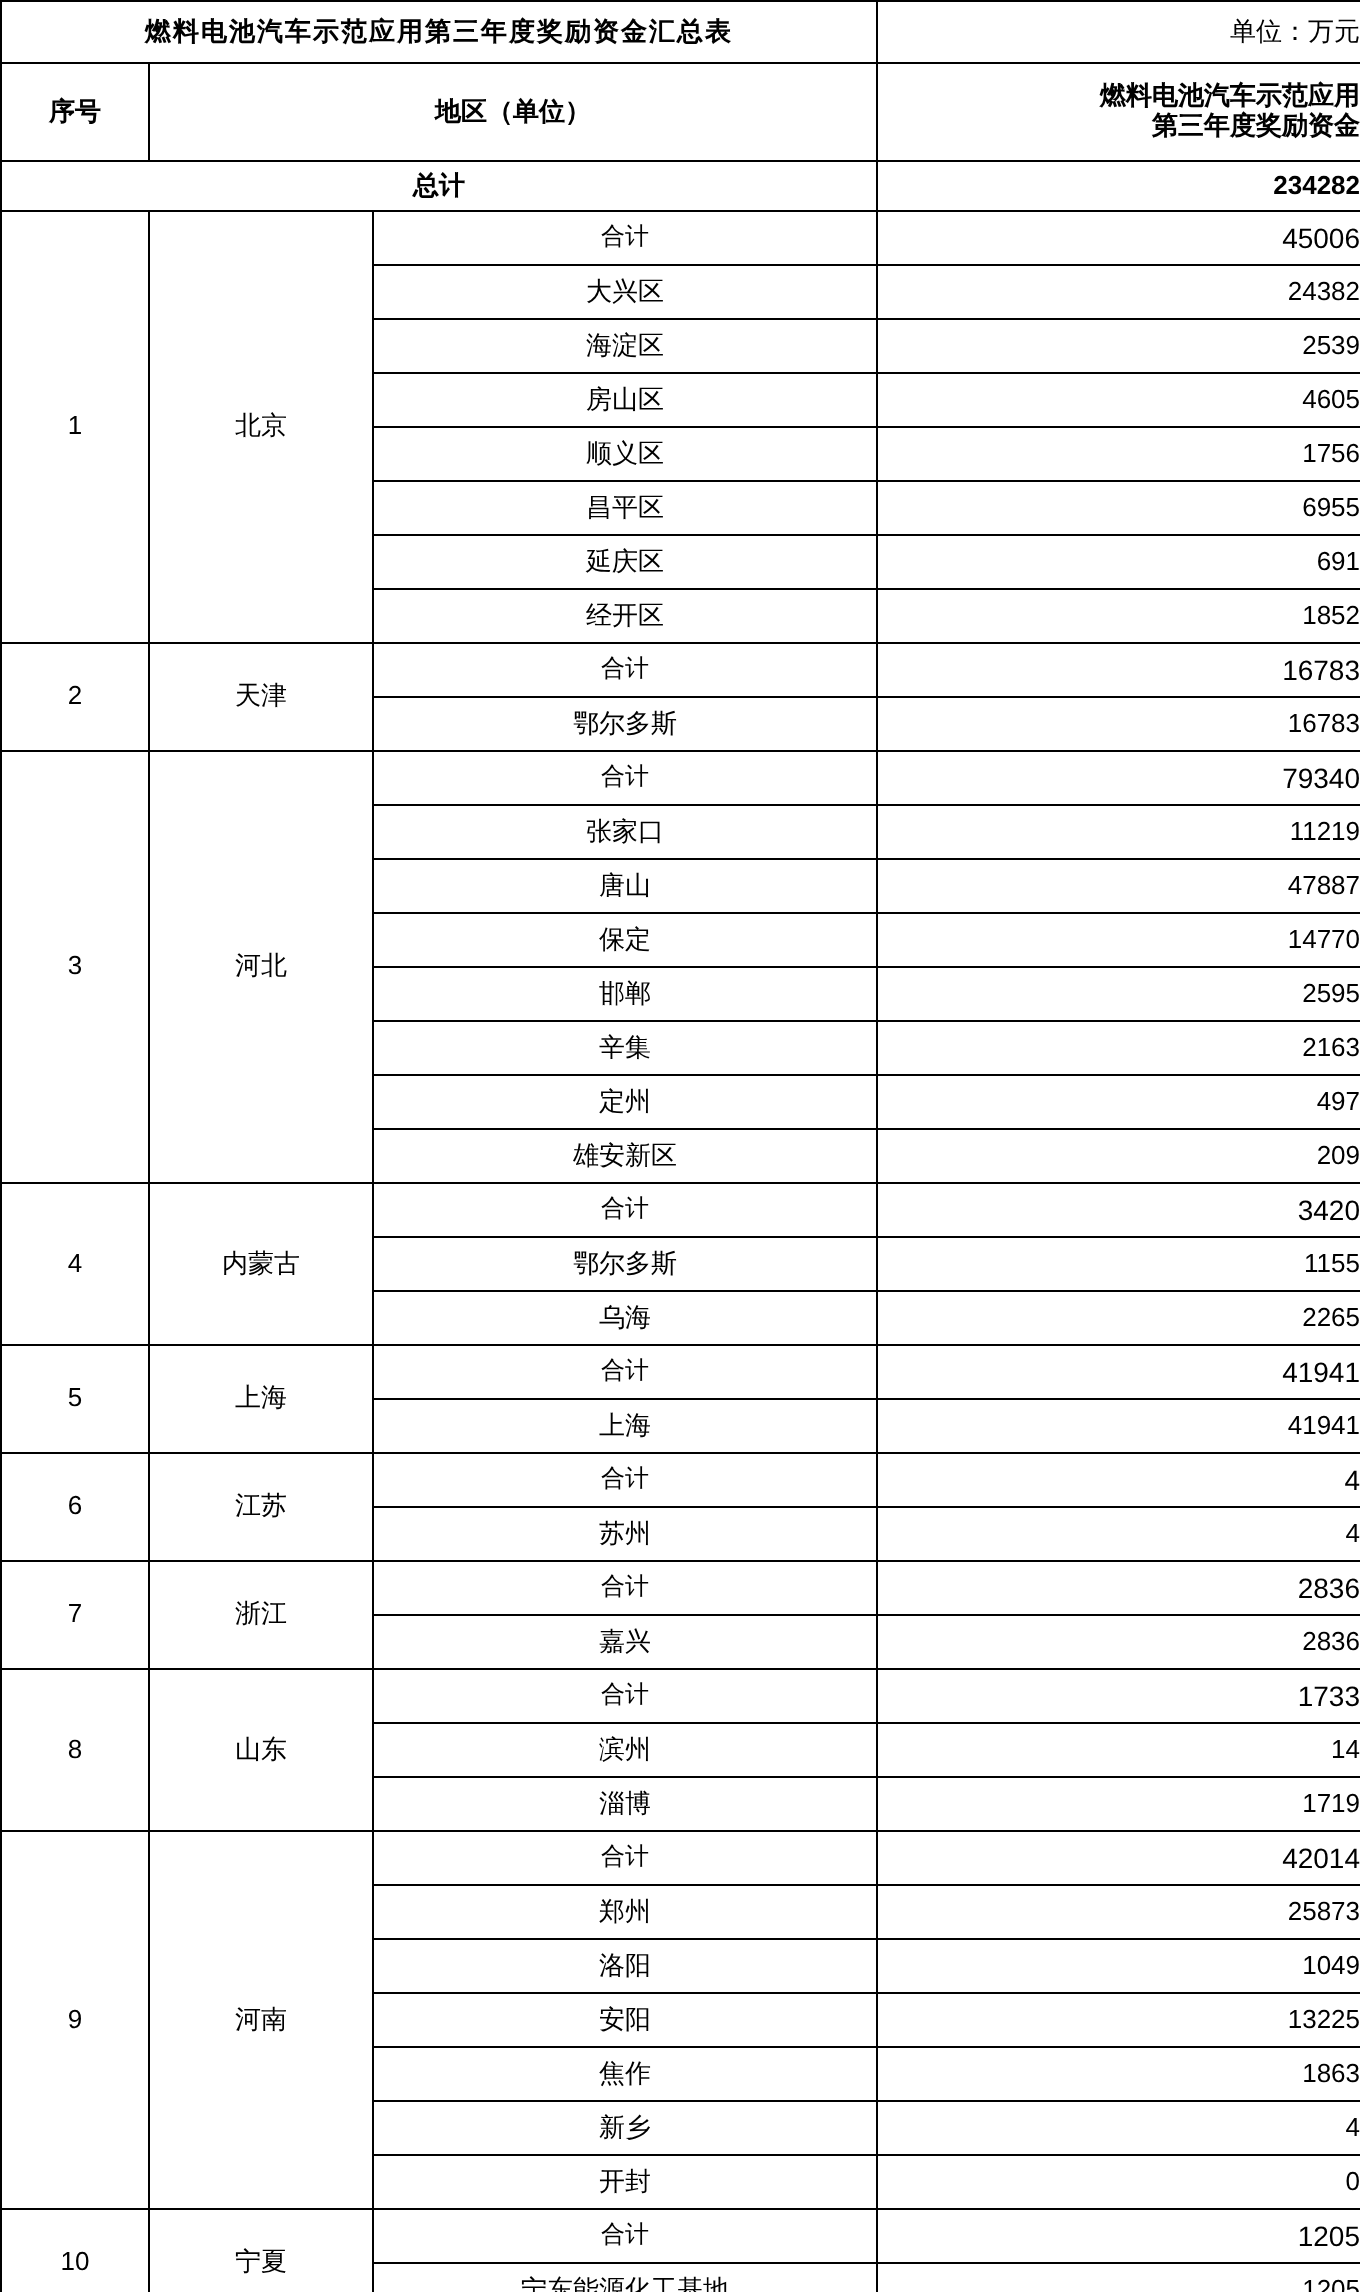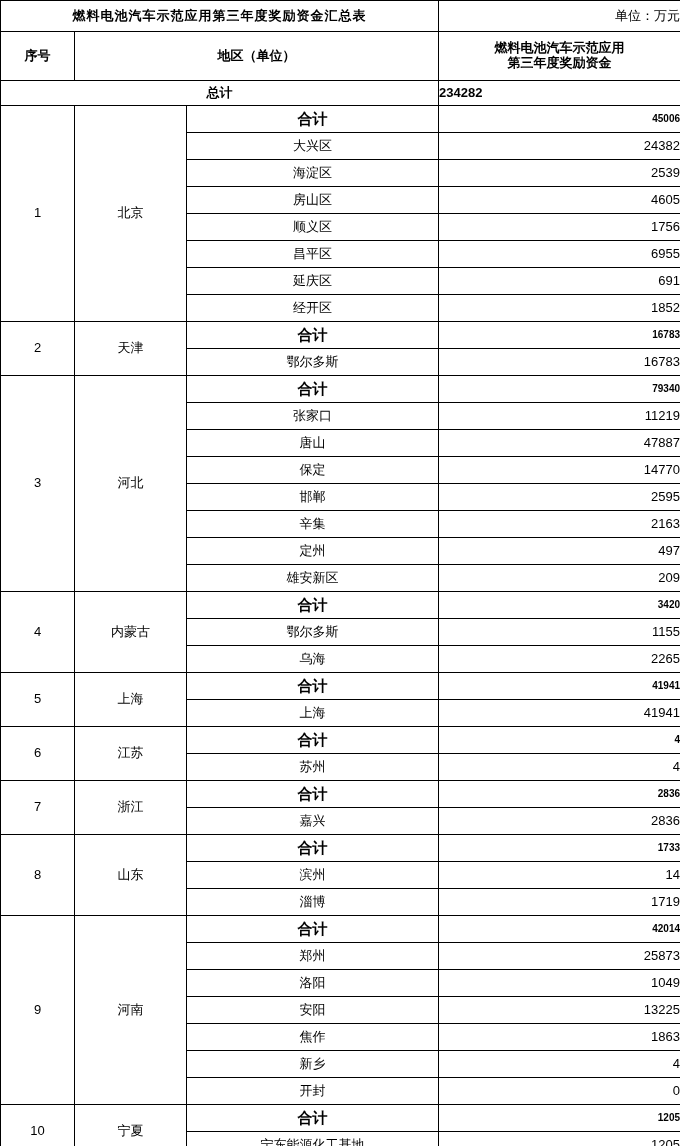--- a/index.html
+++ b/index.html
@@ -49,64 +49,65 @@
     padding-right: 6px;
     font-size: 13px;
   }
   .hdr {
     text-align: center;
     font-weight: bold;
     height: 48px;
     font-size: 14px;
   }
   .hdr-amount {
-    text-align: center;
+    text-align: right;
     font-weight: bold;
     font-size: 12.5px;
     line-height: 1.45;
     padding: 2px 4px;
   }
   .total-label {
     text-align: center;
     font-weight: bold;
     font-size: 15px;
     height: 24px;
   }
   .total-value {
+    text-align: right;
     font-weight: bold;
     font-size: 14px;
     padding-right: 6px;
   }
   .seq {
     text-align: center;
     font-size: 13px;
   }
   .region {
     text-align: center;
     font-size: 14px;
   }
   .sub {
     text-align: center;
     font-size: 14px;
     height: 26px;
   }
   .sub.sum {
-    font-weight: bold;
-    font-size: 15px;
+    font-weight: normal;
+    font-size: 12px;
     margin-left: 34px;
   }
   .amt {
     text-align: right;
     padding-right: 6px;
     font-size: 13px;
     height: 26px;
   }
   .amt.sum {
-    font-weight: bold;
-    font-size: 10px;
+    font-weight: normal;
+    font-size: 14px;
   }
 </style>
 </head>
 <body>
 
 <div class="page">
   <table class="sheet">
     <colgroup>
       <col class="c1">
         <col class="c2">

